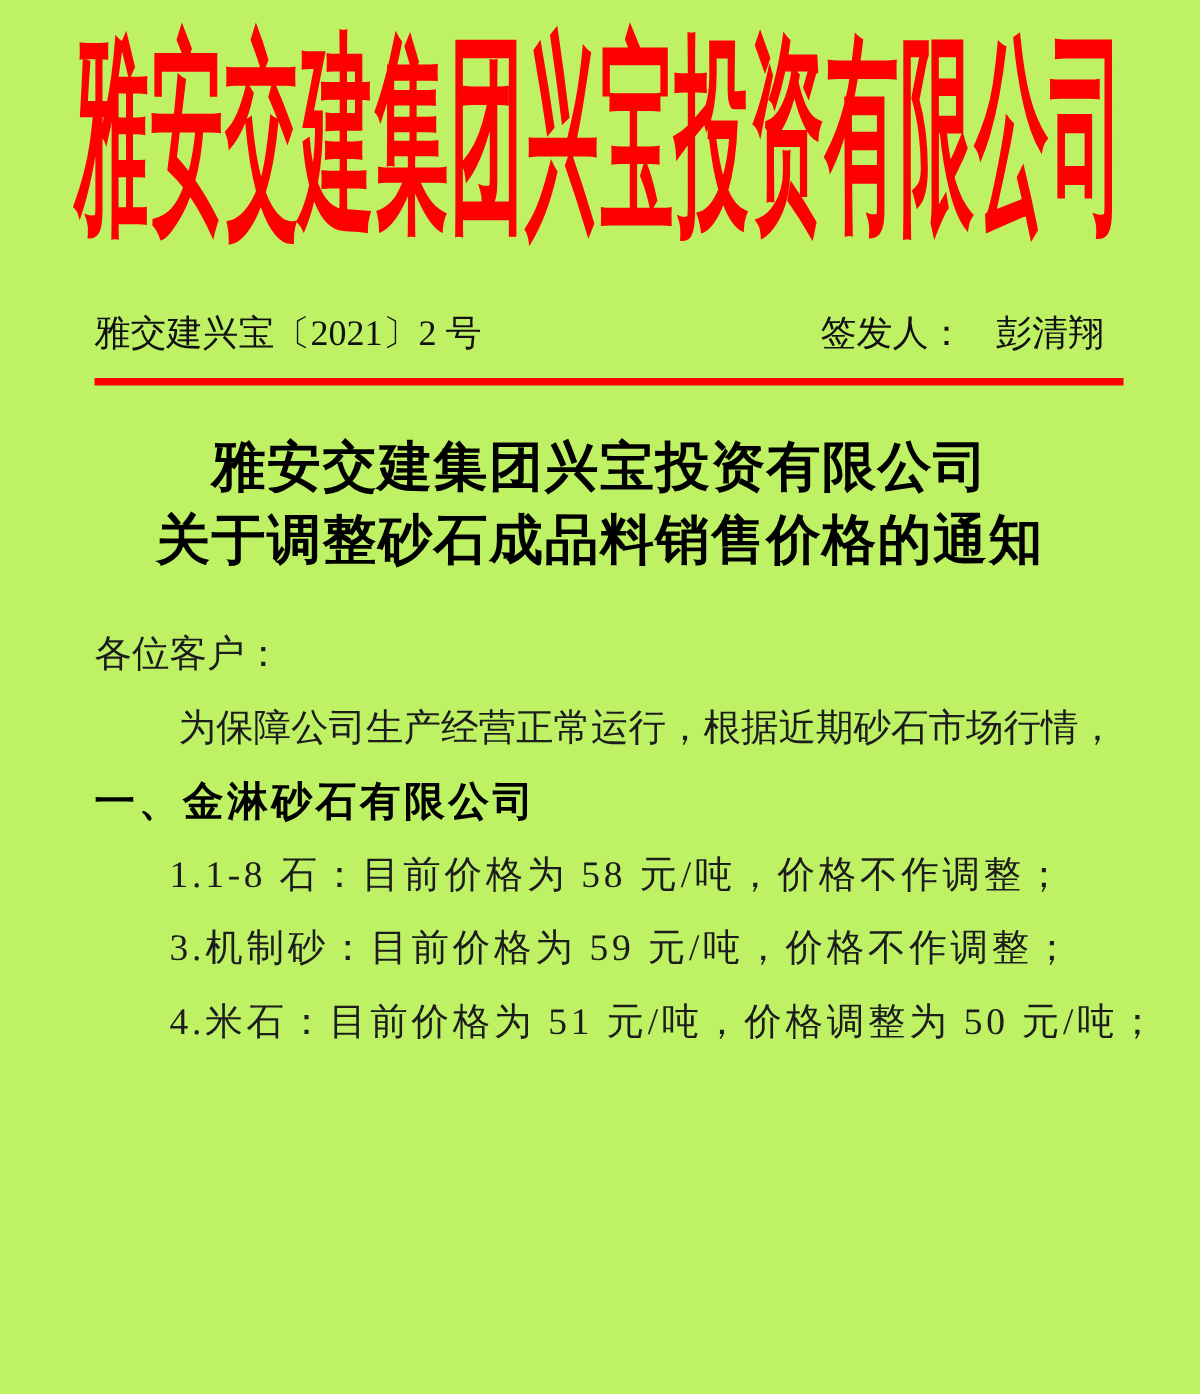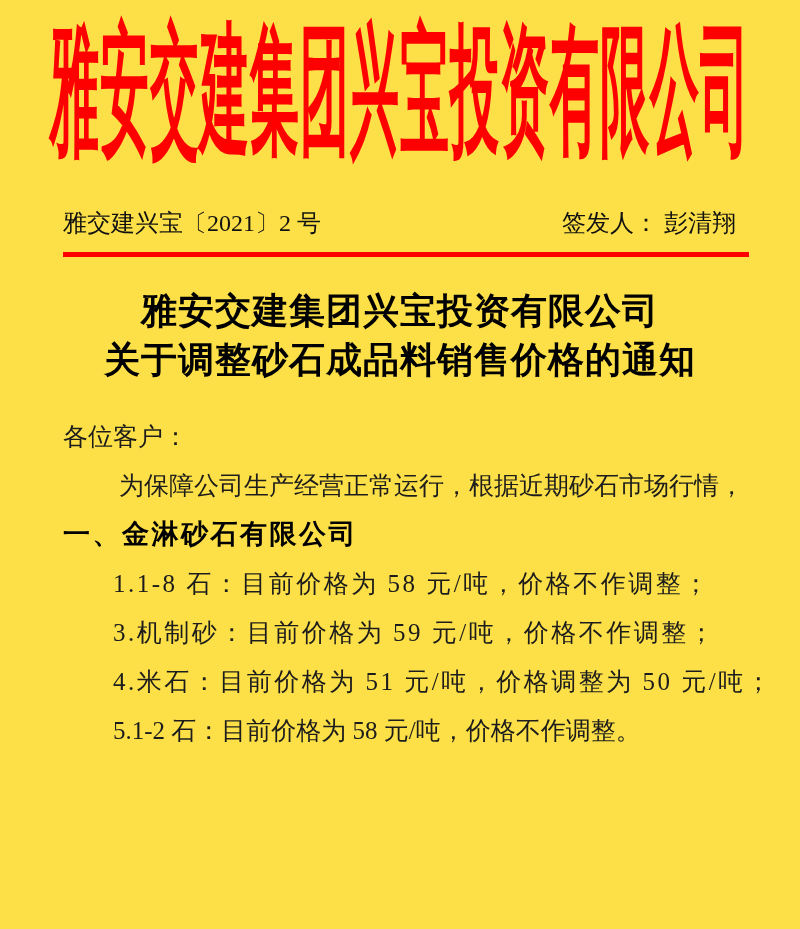--- a/index.html
+++ b/index.html
@@ -4,21 +4,21 @@
 <style>
   html, body {
     margin: 0;
     padding: 0;
     background: #ffffff;
   }
   .page {
     position: relative;
     width: 800px;
     height: 929px;
-    background: #fde047;
+    background: #bef264;
     overflow: hidden;
     font-family: "Liberation Serif", "DejaVu Serif", serif;
     color: #1c1c1c;
   }
   
   .letterhead {
     position: absolute;
     top: 20px;
     left: 0;
     width: 100%;
@@ -39,21 +39,21 @@
     left: 63px;
     right: 64px;
     display: flex;
     justify-content: space-between;
     align-items: flex-end;
     font-size: 24px;
     line-height: 34px;
     color: #111111;
     white-space: nowrap;
   }
-  .issuer { display: inline-flex; gap: 6px; }
+  .issuer { display: inline-flex; gap: 21px; }
   
   .red-line {
     position: absolute;
     top: 252px;
     left: 63px;
     width: 686px;
     height: 5px;
     background: #fe0000;
   }
   
@@ -117,16 +117,15 @@
     <div>关于调整砂石成品料销售价格的通知</div>
   </div>
 
   <div class="body">
     <div class="line salutation">各位客户：</div>
     <div class="line para indent">为保障公司生产经营正常运行，根据近期砂石市场行情，</div>
     <div class="line heading">一、金淋砂石有限公司</div>
     <div class="line item hang item-spread">1.1-8 石：目前价格为 58 元/吨，价格不作调整；</div>
     <div class="line item hang item-spread">3.机制砂：目前价格为 59 元/吨，价格不作调整；</div>
     <div class="line item hang item-spread">4.米石：目前价格为 51 元/吨，价格调整为 50 元/吨；</div>
-    <div class="line item hang">5.1-2 石：目前价格为 58 元/吨，价格不作调整。</div>
   </div>
 
 </div>
 
 </body></html>

